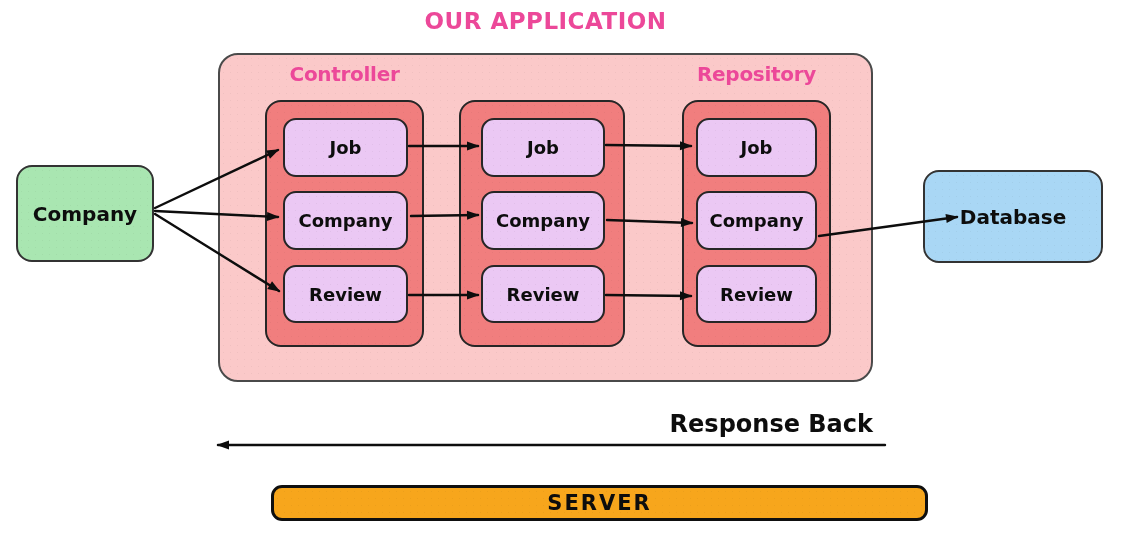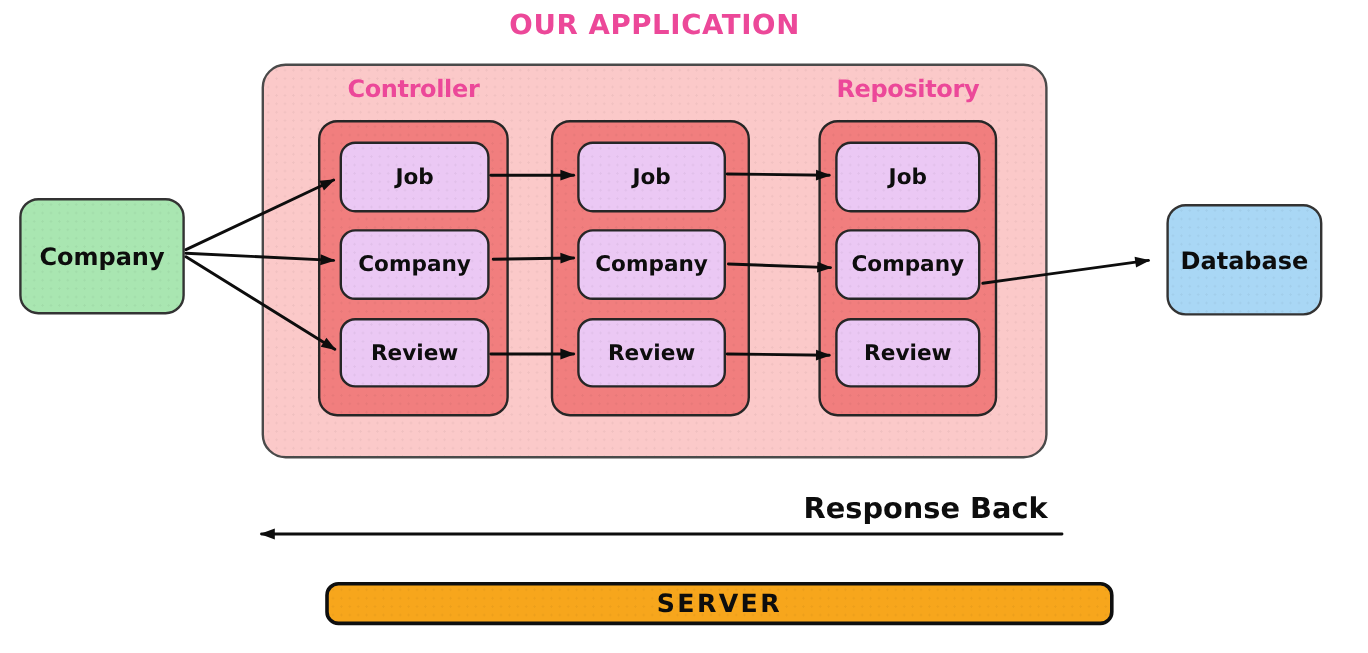--- a/index.html
+++ b/index.html
@@ -57,21 +57,21 @@
   .ns{left:481px;width:124px;}
   .nr{left:696px;width:121px;}
   .external-box{
     position:absolute;
     border:2px solid #333;border-radius:16px;
     box-sizing:border-box;
     display:flex;align-items:center;justify-content:center;
     font-size:20px;font-weight:700;color:#0d0d0d;
   }
   .browser-box{left:16px;top:165px;width:138px;height:97px;background-color:var(--browser_green);}
-  .database-box{left:972px;top:170px;width:130px;height:93px;background-color:var(--database_blue);}
+  .database-box{left:923px;top:170px;width:180px;height:93px;background-color:var(--database_blue);}
   .response-label{
     position:absolute;left:218px;top:410px;width:655px;
     text-align:right;font-size:24px;font-weight:700;color:#0d0d0d;
   }
   .server-bar{
     position:absolute;left:223px;top:485px;width:657px;height:36px;
     background-color:var(--server_orange);
     border:3px solid #0f0f0f;border-radius:11px;
     box-sizing:border-box;
     display:flex;align-items:center;justify-content:center;

